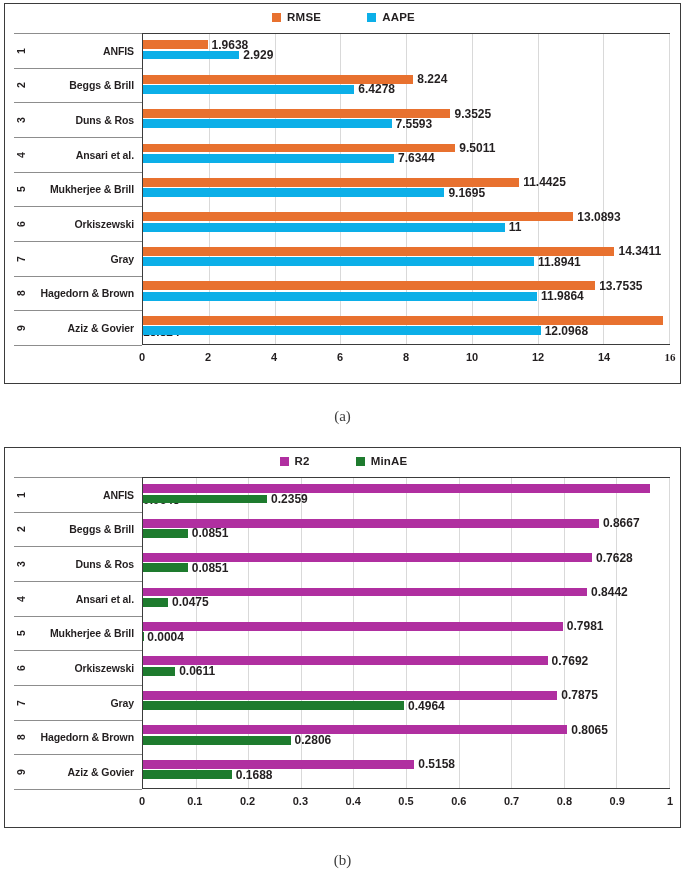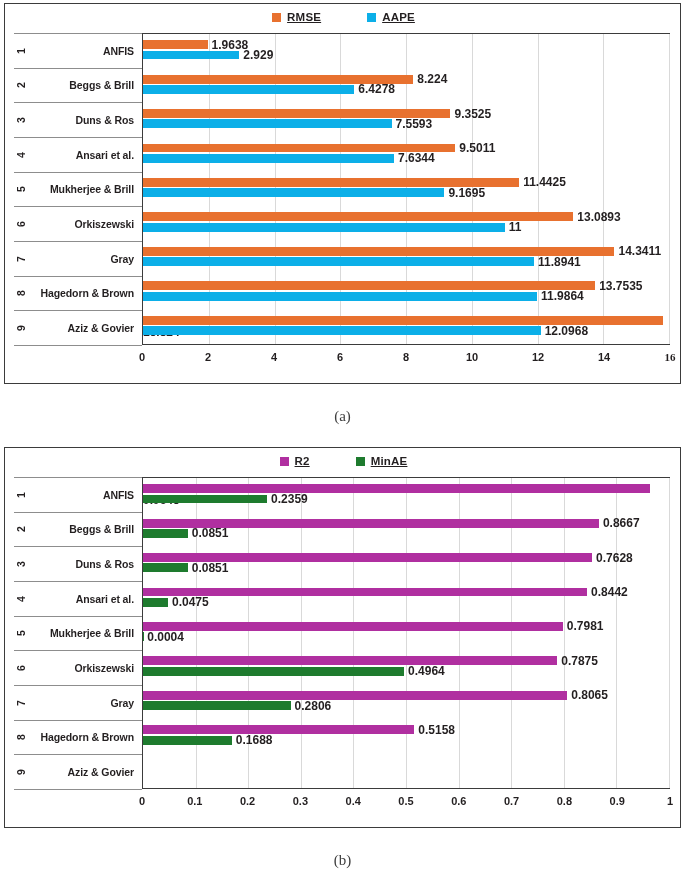--- a/index.html
+++ b/index.html
@@ -15,21 +15,21 @@
   .panel{position:absolute;left:4px;width:677px;border:1.5px solid #3b3b3b;background:#fff;box-sizing:border-box;}
   #panel-a{top:3px;height:381px;}
   #panel-b{top:447px;height:381px;}
 
   .caption{position:absolute;left:0;width:685px;text-align:center;
            font-family:"Liberation Serif", serif;font-size:15px;color:#3d3d3d;}
   #caption-a{top:408px;}
   #caption-b{top:852px;}
 
   
-  .legend{position:absolute;top:7px;left:0;width:677px;display:flex;justify-content:center;gap:46px;text-decoration:underline;}
+  .legend{position:absolute;top:7px;left:0;width:677px;display:flex;justify-content:center;gap:46px;}
   .legend-item{display:flex;align-items:center;gap:6px;}
   .legend-swatch{width:9px;height:9px;display:block;}
   .legend-label{font-size:11.5px;font-weight:bold;color:#231f20;letter-spacing:.2px;}
 
   
   .chart{position:absolute;left:9px;top:29px;width:660px;height:342px;}
 
   
   .cats{position:absolute;left:0;top:0;width:128px;height:312px;
         border-top:1.5px solid #8d8d8d;box-sizing:border-box;}
@@ -339,20 +339,30 @@
               </div>
             </div>
             <div class="row">
               <div class="bar-wrap s1">
                 <div class="bar" style="background: rgb(176, 47, 160); width: 79.81%;"></div>
                 <span class="bar-val">0.7981</span>
               </div>
               <div class="bar-wrap s2">
                 <div class="bar" style="background: rgb(30, 123, 46); width: 0.04%;"></div>
                 <span class="bar-val">0.0004</span>
+              </div>
+            </div>
+            <div class="row">
+              <div class="bar-wrap s1">
+                <div class="bar" style="background: rgb(176, 47, 160); width: 76.92%;"></div>
+                <span class="bar-val">0.7692</span>
+              </div>
+              <div class="bar-wrap s2">
+                <div class="bar" style="background: rgb(30, 123, 46); width: 6.11%;"></div>
+                <span class="bar-val">0.0611</span>
               </div>
             </div>
             <div class="row">
               <div class="bar-wrap s1">
                 <div class="bar" style="background: rgb(176, 47, 160); width: 78.75%;"></div>
                 <span class="bar-val">0.7875</span>
               </div>
               <div class="bar-wrap s2">
                 <div class="bar" style="background: rgb(30, 123, 46); width: 49.64%;"></div>
                 <span class="bar-val">0.4964</span>

